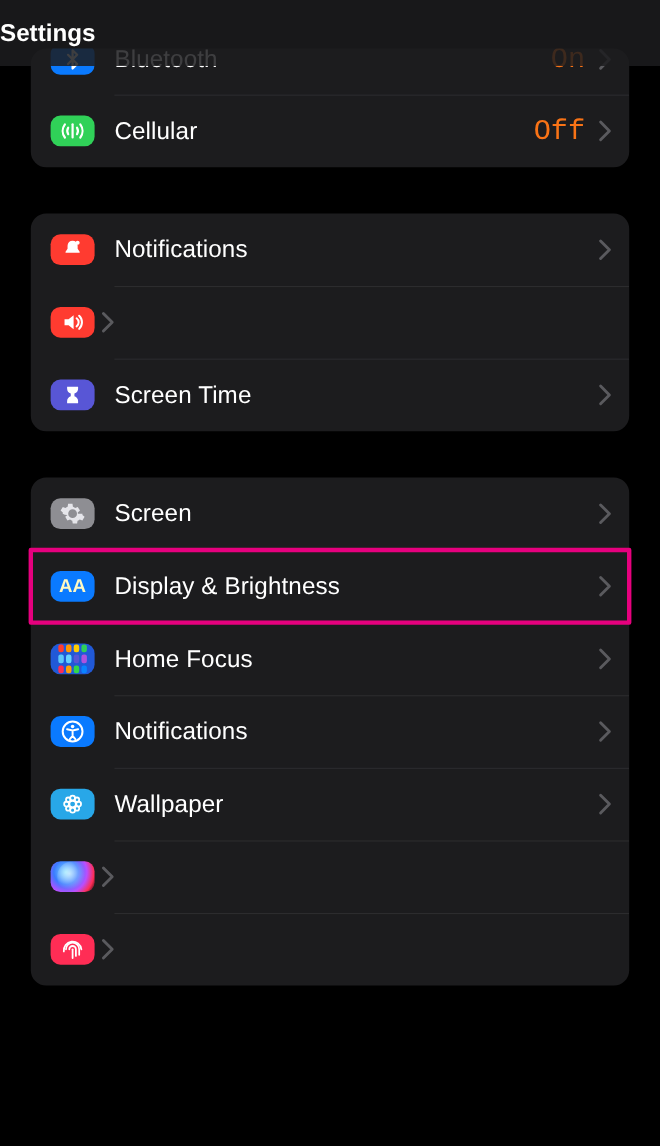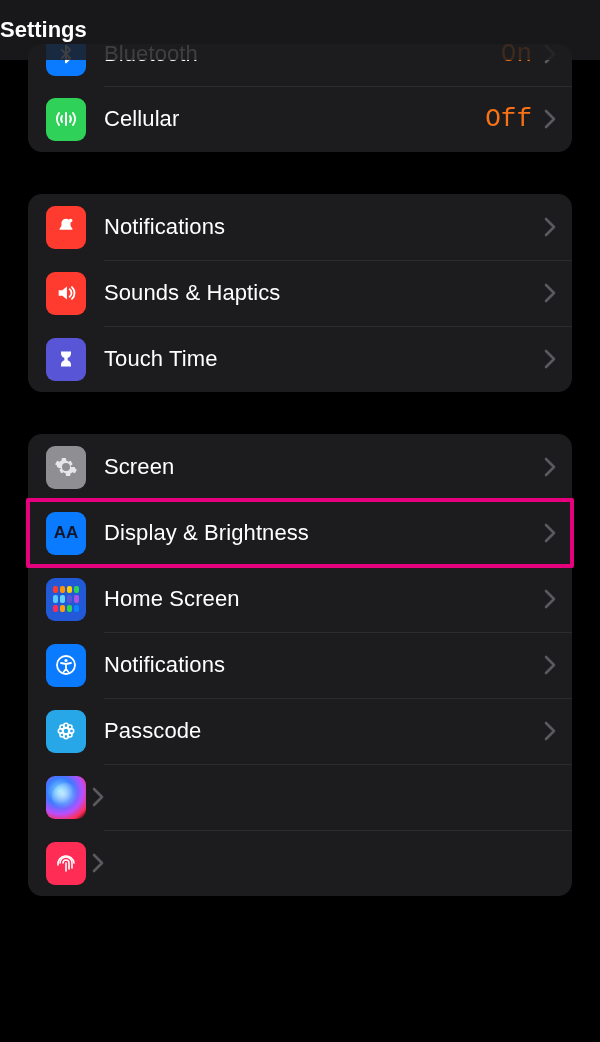--- a/index.html
+++ b/index.html
@@ -28,28 +28,28 @@
   .group.first { margin-top: -16px; }
   .row {
     display: flex;
     align-items: center;
     height: 66px;
     position: relative;
     cursor: pointer;
   }
   .icon {
     width: 40px;
-    height: 43px;
+    height: 28px;
     border-radius: 9px;
     margin-left: 18px;
     flex: 0 0 40px;
     display: inline-flex;
     align-items: center;
     justify-content: center;
-    color: #0f172a;
+    color: #fef9c3;
     font-size: 21px;
   }
   .label {
     flex: 1 1 auto;
     padding-left: 18px;
     font-size: 22px;
     letter-spacing: 0.1px;
     color: #fff;
   }
   .value {
@@ -161,35 +161,34 @@
     </div>
     <div class="row">
       <div class="sep"></div>
       <span class="icon bg-red2">
         <svg viewBox="0 0 24 24" width="22" height="22" fill="white">
             <path d="M4 9v6h4l5 4V5L8 9H4z"></path>
             <path d="M16 8a5 5 0 010 8" fill="none" stroke="white" stroke-width="2" stroke-linecap="round"></path>
             <path d="M18.5 5.5a9 9 0 010 13" fill="none" stroke="white" stroke-width="2" stroke-linecap="round"></path>
           </svg>
       </span>
-      <span class="label">Sounds &amp; Haptics</span>
       <span class="chev">
           <svg viewBox="0 0 12 20">
             <path d="M2 2l8 8-8 8" fill="none" stroke="currentColor" stroke-width="2.6" stroke-linecap="round" stroke-linejoin="round"></path>
           </svg>
         </span>
     </div>
     <div class="row">
       <div class="sep"></div>
       <span class="icon bg-indigo">
         <svg viewBox="0 0 24 24" width="20" height="24" fill="white">
             <path d="M6 3h12v2a6 6 0 01-4 5.6v2.8A6 6 0 0118 19v2H6v-2a6 6 0 014-5.6v-2.8A6 6 0 016 5V3z"></path>
           </svg>
       </span>
-      <span class="label">Touch Time</span>
+      <span class="label">Screen Time</span>
       <span class="chev">
           <svg viewBox="0 0 12 20">
             <path d="M2 2l8 8-8 8" fill="none" stroke="currentColor" stroke-width="2.6" stroke-linecap="round" stroke-linejoin="round"></path>
           </svg>
         </span>
     </div>
   </div>
 
   <div class="group">
     <div class="row" id="row-general">
@@ -228,21 +227,21 @@
           <span style="background:#5ac8fa"></span>
             <span style="background:#64d2ff"></span>
             <span style="background:#5856d6"></span>
             <span style="background:#af52de"></span>
           <span style="background:#ff2d55"></span>
             <span style="background:#ff9f0a"></span>
             <span style="background:#32d74b"></span>
             <span style="background:#0a84ff"></span>
         </span>
       </span>
-      <span class="label">Home Screen</span>
+      <span class="label">Home Focus</span>
       <span class="chev">
           <svg viewBox="0 0 12 20">
             <path d="M2 2l8 8-8 8" fill="none" stroke="currentColor" stroke-width="2.6" stroke-linecap="round" stroke-linejoin="round"></path>
           </svg>
         </span>
     </div>
     <div class="row">
       <div class="sep"></div>
       <span class="icon bg-blue">
         <svg viewBox="0 0 24 24" width="24" height="24" fill="none" stroke="white" stroke-width="1.8">
@@ -266,21 +265,21 @@
             <circle cx="12" cy="6.5" r="2.2"></circle>
             <circle cx="12" cy="17.5" r="2.2"></circle>
             <circle cx="6.5" cy="12" r="2.2"></circle>
             <circle cx="17.5" cy="12" r="2.2"></circle>
             <circle cx="8" cy="8" r="2"></circle>
             <circle cx="16" cy="8" r="2"></circle>
             <circle cx="8" cy="16" r="2"></circle>
             <circle cx="16" cy="16" r="2"></circle>
           </svg>
       </span>
-      <span class="label">Passcode</span>
+      <span class="label">Wallpaper</span>
       <span class="chev">
           <svg viewBox="0 0 12 20">
             <path d="M2 2l8 8-8 8" fill="none" stroke="currentColor" stroke-width="2.6" stroke-linecap="round" stroke-linejoin="round"></path>
           </svg>
         </span>
     </div>
     <div class="row">
       <div class="sep"></div>
       <span class="icon bg-siri" style="border-radius:50%/50%; border-radius:9px; overflow:hidden;">
         <span style="width:28px;height:28px;border-radius:50%;background:radial-gradient(circle at 40% 40%, rgba(255,255,255,0.6), transparent 60%);"></span>

